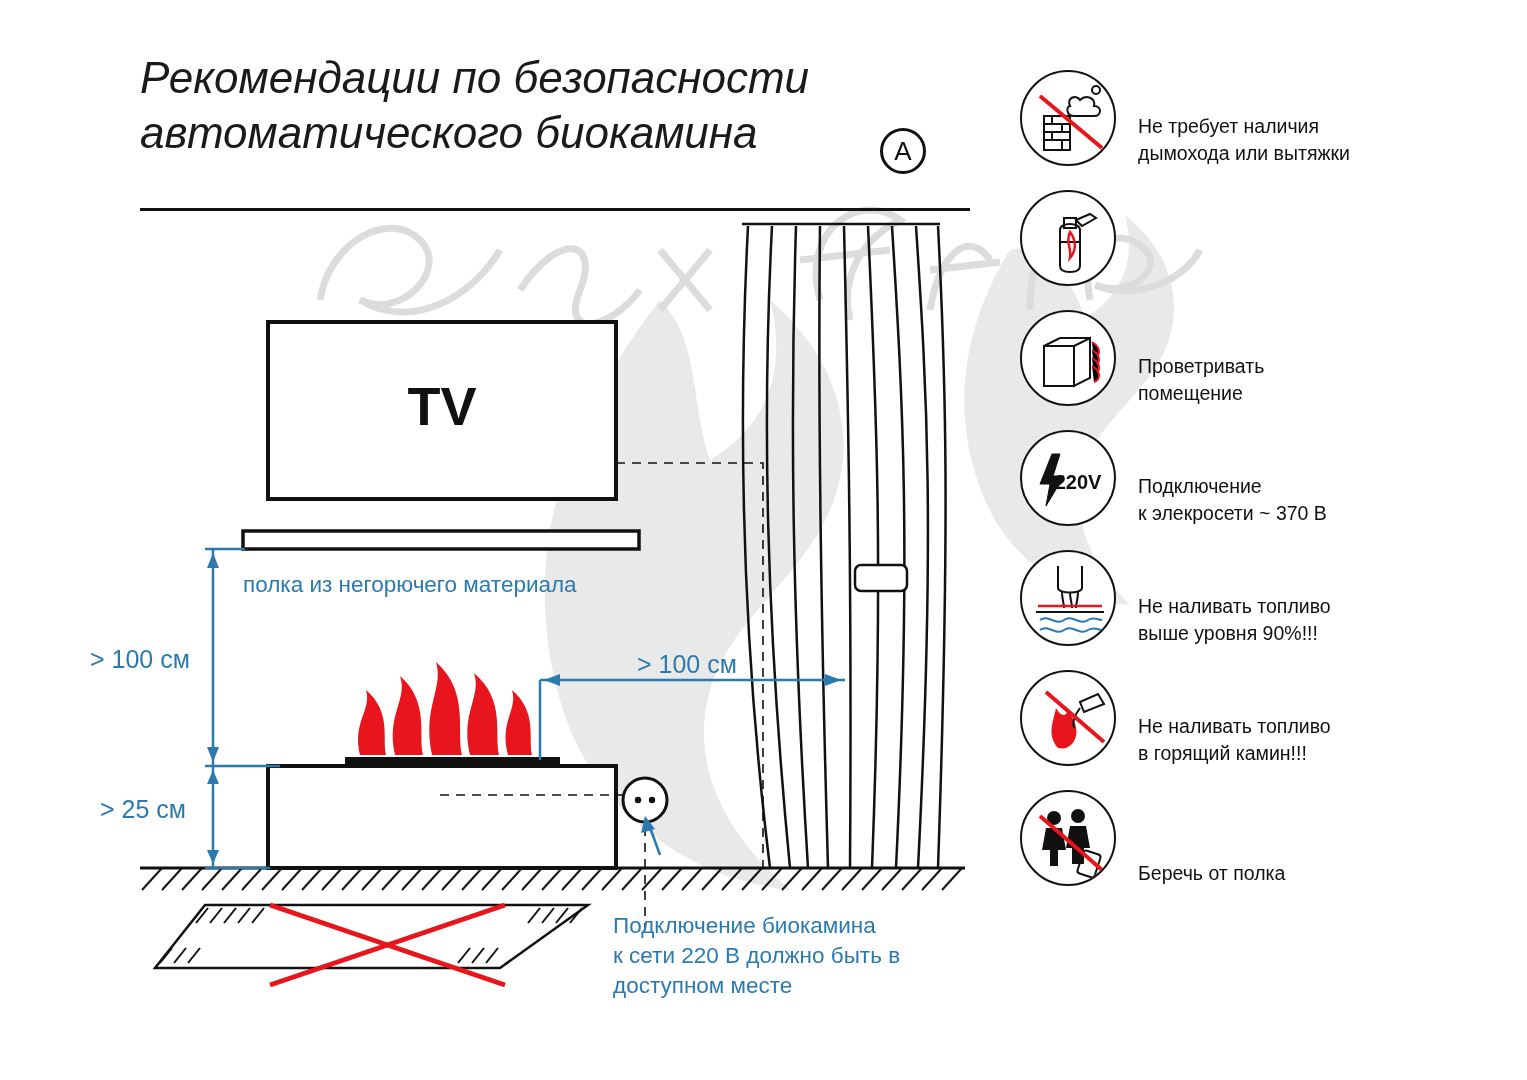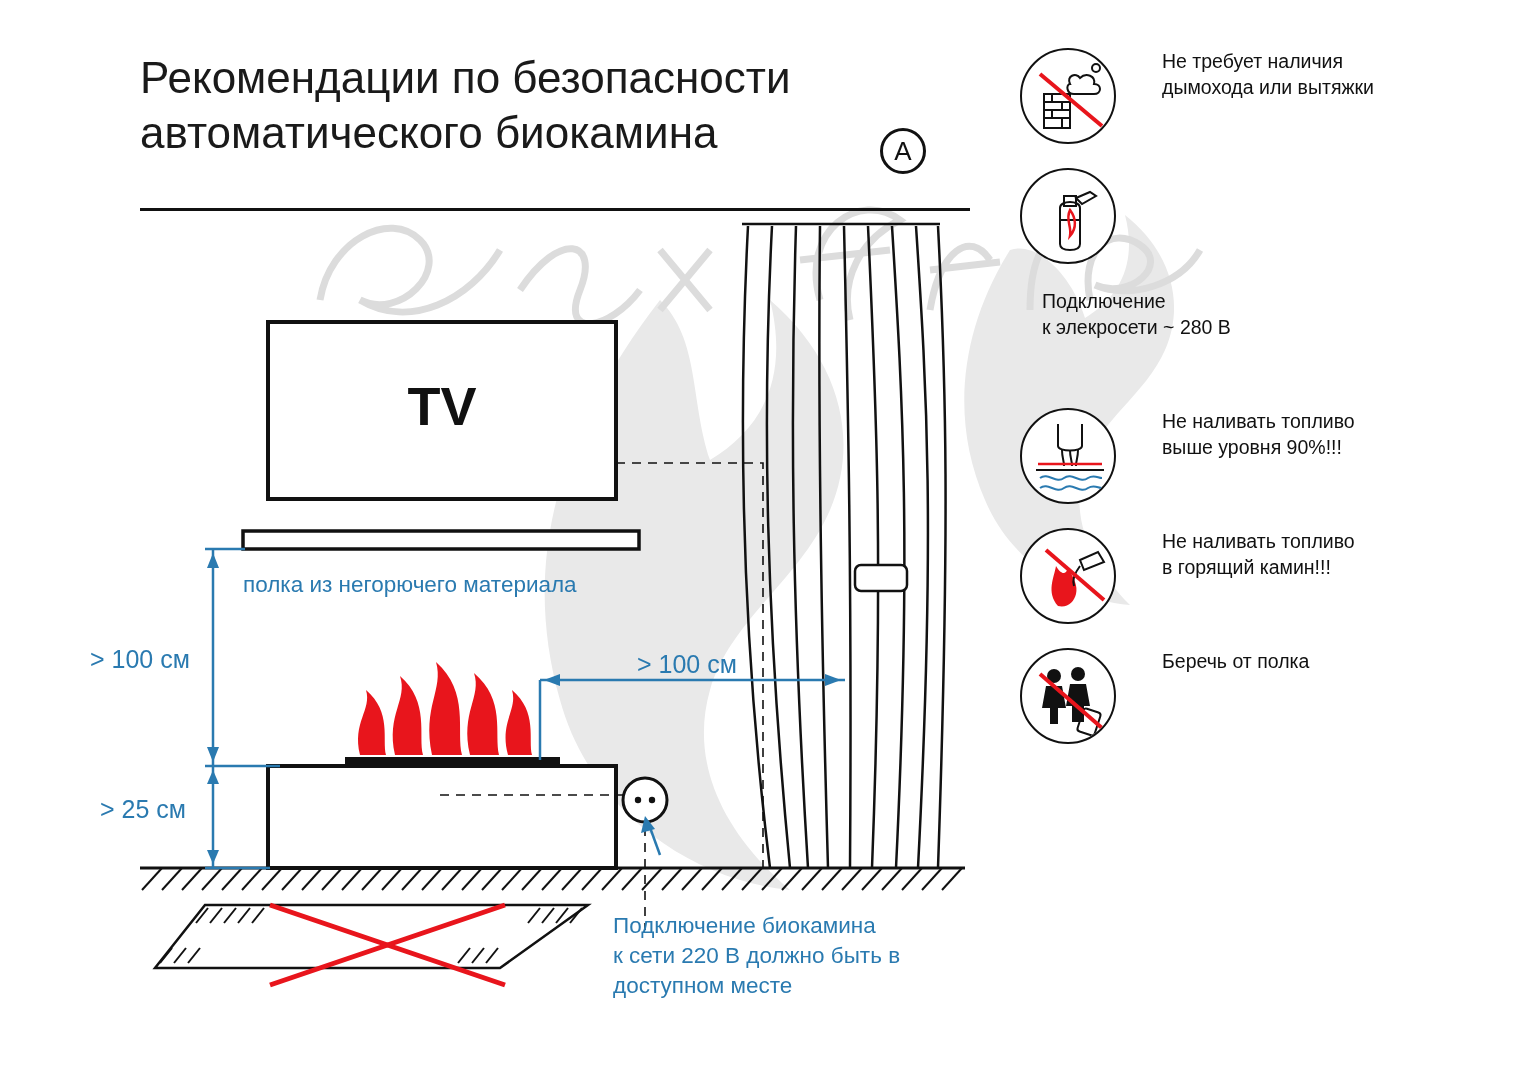--- a/index.html
+++ b/index.html
@@ -25,20 +25,21 @@
     z-index: 0;
   }
 
   
   .title-block {
     position: absolute;
     left: 140px;
     top: 50px;
     width: 830px;
     z-index: 3;
+    font-style: italic;
   }
   .title-line {
     font-size: 44px;
     color: #1a1a1a;
     line-height: 1.25;
     white-space: nowrap;
   }
   .title-badge {
     position: absolute;
     left: 880px;
@@ -76,24 +77,23 @@
   
   .icon-col {
     position: absolute;
     left: 1020px;
     top: 48px;
     width: 500px;
     z-index: 3;
   }
   .icon-row {
     display: flex;
-    align-items: flex-start;
+    align-items: flex-end;
     height: 118px;
     margin-bottom: 2px;
-    gap: 24px;
   }
   .icon-circle {
     flex: 0 0 auto;
     width: 96px; height: 96px;
     border: 2.5px solid #111;
     border-radius: 50%;
     position: relative;
     overflow: hidden;
     background: #fff;
   }
@@ -328,24 +328,50 @@
             <path d="M54 28 L68 22 L74 26 L60 34 Z"></path>
             <line x1="38" y1="50" x2="58" y2="50"></line>
           </g>
           <g stroke="#e8151c" stroke-width="2.5" fill="none">
             <path d="M48 40 C43 50 50 56 48 66 C55 58 54 48 48 40 Z"></path>
           </g>
         </svg>
       </div>
     </div>
 
-
-    <div class="icon-row">
+    <div class="icon-row">
+      <div class="icon-circle">
+        <svg viewBox="0 0 96 96" width="96" height="96">
+          <g stroke="#111" stroke-width="2" fill="none">
+            <rect x="22" y="34" width="30" height="40"></rect>
+            <path d="M52 34 L68 26 L68 66 L52 74 Z"></path>
+            <line x1="22" y1="34" x2="38" y2="26"></line>
+            <line x1="38" y1="26" x2="68" y2="26"></line>
+          </g>
+          <g stroke="#e8151c" stroke-width="2">
+            <path d="M70 30 C80 36 78 44 72 48"></path>
+            <path d="M70 38 C80 44 78 52 72 56"></path>
+            <path d="M70 46 C80 52 78 60 72 64"></path>
+            <path d="M70 54 C80 60 78 68 72 70"></path>
+          </g>
+        </svg>
+      </div>
+      <div class="icon-label">Проветривать
+помещение</div>
+    </div>
+
+    <div class="icon-row">
+      <div class="icon-circle">
+        <svg viewBox="0 0 96 96" width="96" height="96">
+          <polygon points="30,22 18,52 28,52 24,74 42,44 31,44 38,22" fill="#111" stroke="#111" stroke-width="1"></polygon>
+          <text x="56" y="57" text-anchor="middle" font-size="20" font-weight="bold" fill="#111" font-family="Liberation Sans, sans-serif">220V</text>
+        </svg>
+      </div>
       <div class="icon-label">Подключение
-к элекросети ~ 280 В</div>
+к элекросети ~ 370 В</div>
     </div>
 
     <div class="icon-row">
       <div class="icon-circle">
         <svg viewBox="0 0 96 96" width="96" height="96">
           <g stroke="#111" stroke-width="2" fill="none">
             <path d="M36 14 L36 36 C36 42 60 42 60 36 L60 14"></path>
             <path d="M40 40 C40 48 42 50 42 56 M48 40 C48 48 50 50 50 56 M56 40 C56 48 54 50 54 56"></path>
             <line x1="14" y1="60" x2="82" y2="60"></line>
           </g>

